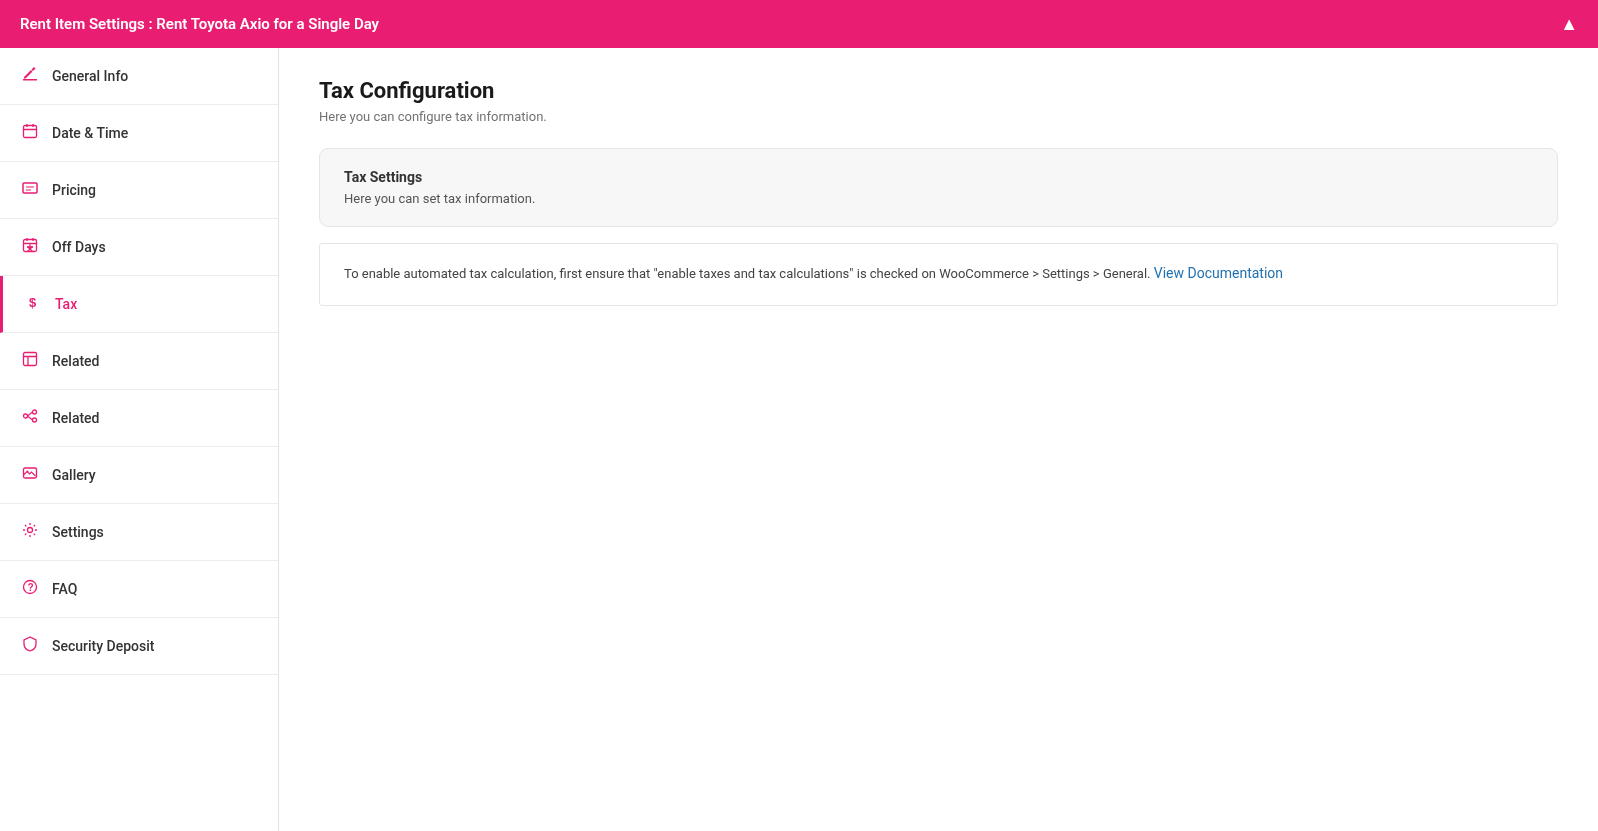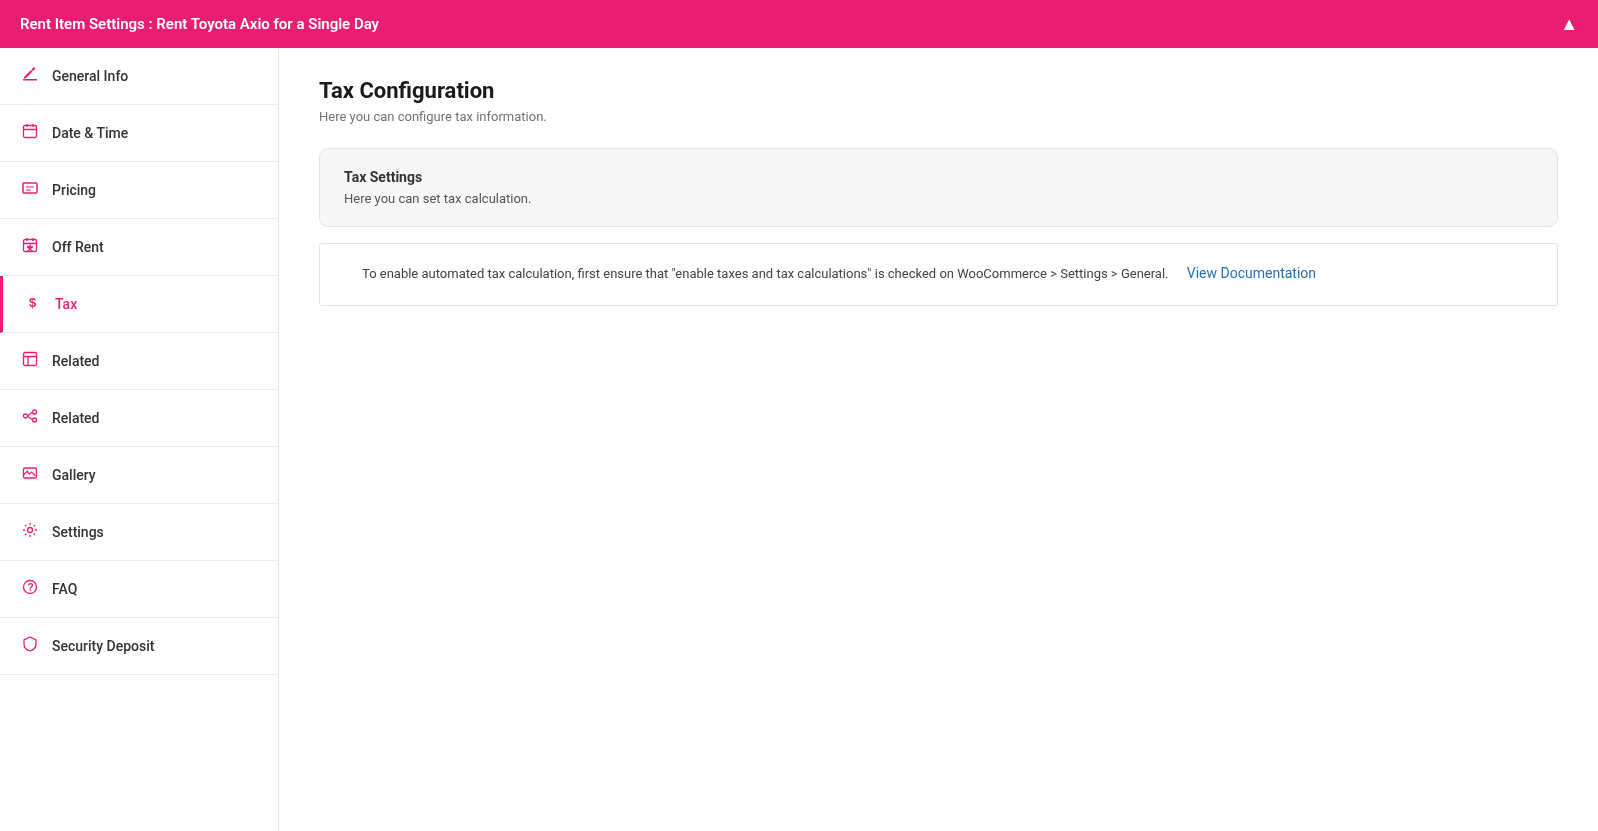--- a/index.html
+++ b/index.html
@@ -99,27 +99,25 @@
       background: #fff;
       border: 1px solid #e5e5e5;
       border-radius: 3px;
       padding: 20px 24px;
     }
 
     .info-text {
       font-size: 13px;
       color: #444;
       line-height: 1.6;
-      margin-left: 18px;
     }
 
     .info-link {
       color: #2271b1;
       text-decoration: none;
-      margin-left: 15px;
     }
   </style>
 </head>
 <body>
 
 <div class="top-bar">
   <span class="top-bar-title">Rent Item Settings : Rent Toyota Axio for a Single Day</span>
   <span class="top-bar-chevron">▲</span>
 </div>
 
@@ -146,21 +144,21 @@
             <path d="M4 7h8M4 10h5" stroke="currentColor" stroke-width="1.2"></path>
           </svg></span>
         <span class="sidebar-label">Pricing</span>
       </div>
       <div class="sidebar-item">
         <span class="sidebar-icon"><svg width="16" height="16" viewBox="0 0 16 16" fill="none" xmlns="http://www.w3.org/2000/svg" style="color: rgb(233, 30, 115); width: 16px; height: 16px;">
             <rect x="1.5" y="2.5" width="13" height="12" rx="1.5" stroke="currentColor" stroke-width="1.3"></rect>
             <path d="M5 1v3M11 1v3M1.5 6.5h13M5 10l6 0M8 7.5v5" stroke="currentColor" stroke-width="1.3"></path>
             <path d="M5.5 9.5l5 5M10.5 9.5l-5 5" stroke="currentColor" stroke-width="1.3"></path>
           </svg></span>
-        <span class="sidebar-label">Off Rent</span>
+        <span class="sidebar-label">Off Days</span>
       </div>
       <div class="sidebar-item active">
         <span class="sidebar-icon"><svg width="16" height="16" viewBox="0 0 16 16" fill="none" xmlns="http://www.w3.org/2000/svg" style="color: rgb(233, 30, 115); width: 16px; height: 16px;">
             <text x="4" y="13" font-size="13" fill="currentColor" font-weight="700" font-family="Arial">$</text>
           </svg></span>
         <span class="sidebar-label">Tax</span>
       </div>
       <div class="sidebar-item">
         <span class="sidebar-icon"><svg width="16" height="16" viewBox="0 0 16 16" fill="none" xmlns="http://www.w3.org/2000/svg" style="color: rgb(233, 30, 115); width: 16px; height: 16px;">
             <rect x="1.5" y="1.5" width="13" height="13" rx="1.5" stroke="currentColor" stroke-width="1.3"></rect>
@@ -206,21 +204,21 @@
         <span class="sidebar-label">Security Deposit</span>
       </div>
     </nav>
 
   <main class="main-content">
     <h1 class="page-title">Tax Configuration</h1>
     <p class="page-subtitle">Here you can configure tax information.</p>
 
     <div class="card">
       <div class="card-title">Tax Settings</div>
-      <div class="card-desc">Here you can set tax calculation.</div>
+      <div class="card-desc">Here you can set tax information.</div>
     </div>
 
     <div class="info-card">
       <span class="info-text">To enable automated tax calculation, first ensure that "enable taxes and tax calculations" is checked on WooCommerce &gt; Settings &gt; General. </span>
       <a class="info-link" href="#">View Documentation</a>
     </div>
   </main>
 </div>
 
 </body></html>

